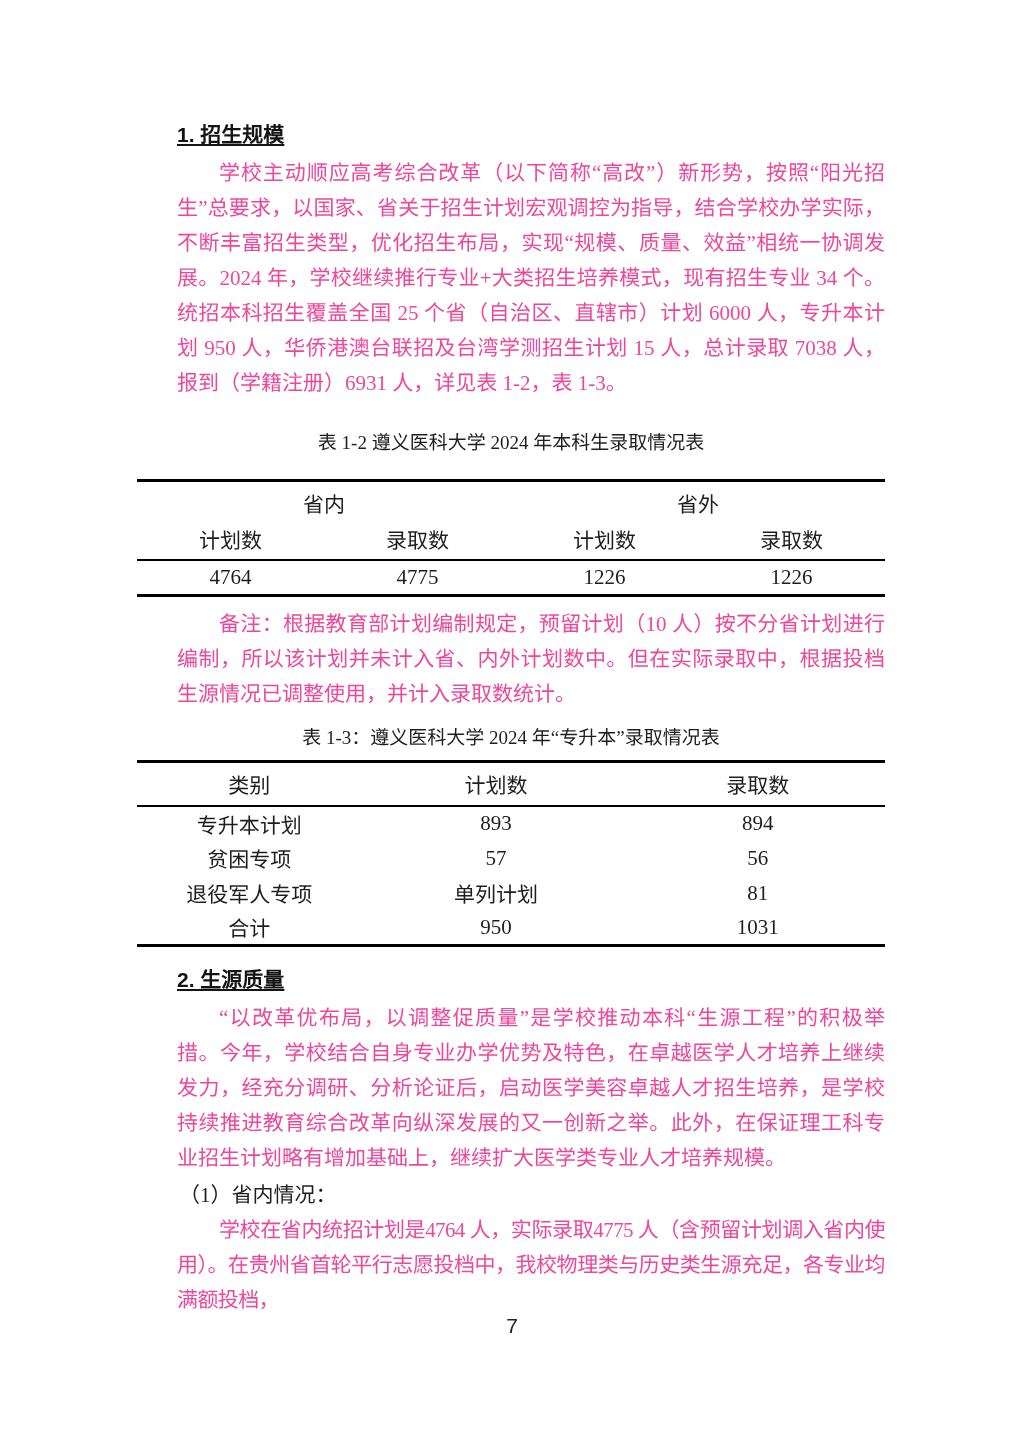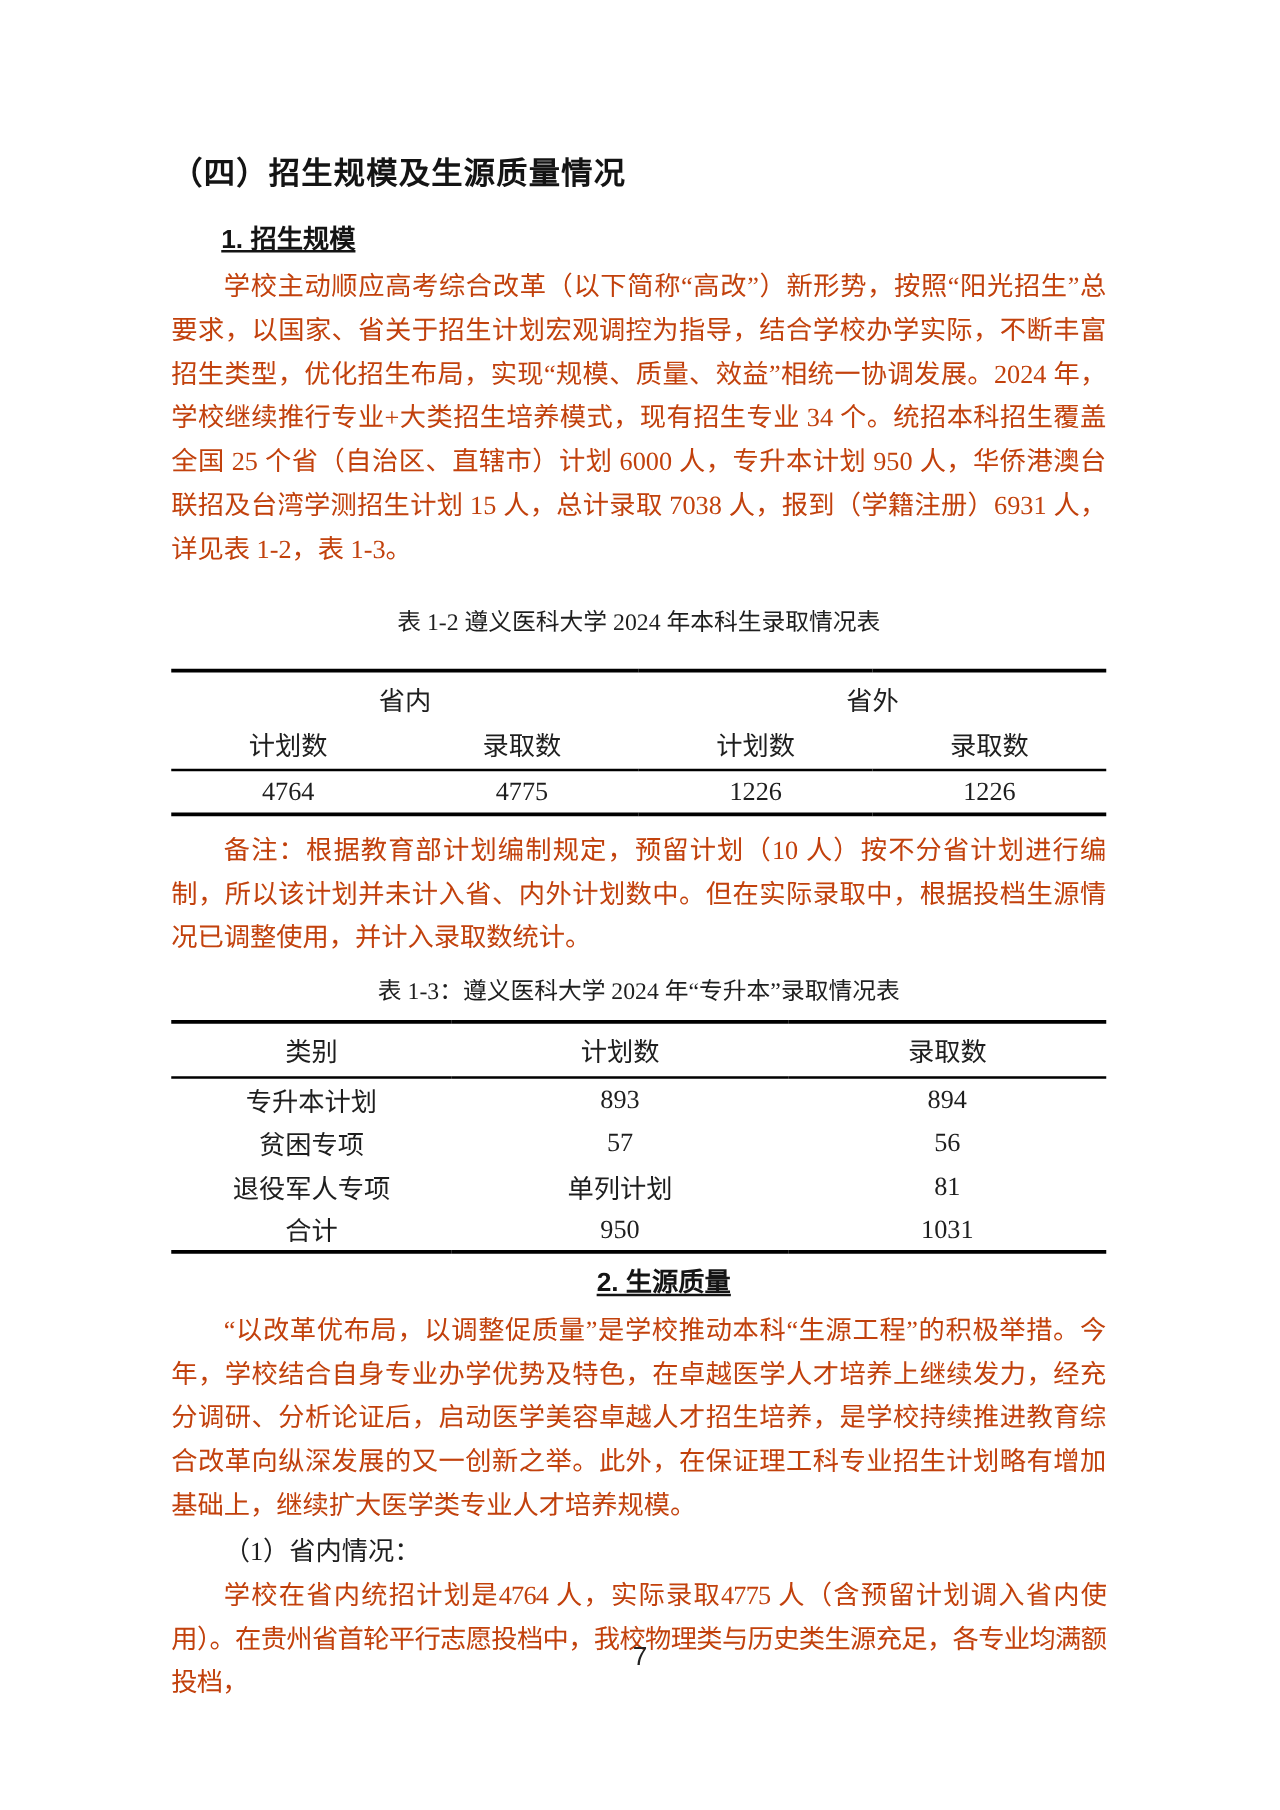--- a/index.html
+++ b/index.html
@@ -34,21 +34,22 @@
     color: #141414;
     margin-left: 40px;
     margin-bottom: 8px;
     text-decoration: underline;
   }
   .para {
     font-size: 21px;
     line-height: 35px;
     text-align: justify;
     text-indent: 2em;
-    color: #c2410c;
+    color: #ec4899;
+    margin-left: 40px;
   }
   .tight { letter-spacing: -0.6px; }
   .caption {
     font-size: 19px;
     line-height: 28px;
     text-align: center;
     color: #1e1e1e;
   }
   .caption-t2 { margin-top: 28px; margin-bottom: 22px; }
   .caption-t3 { margin-top: 12px; margin-bottom: 8px; }
@@ -63,21 +64,21 @@
     border-top: 3px solid #000;
     border-bottom: 3px solid #000;
   }
   td { text-align: center; vertical-align: middle; }
   .t2 .group-row td   { height: 39px; padding-top: 4px; }
   .t2 .colhead-row td { height: 40px; border-bottom: 2px solid #000; }
   .t2 .data-row td    { height: 36px; }
   .t3 .head-row td    { height: 44px; border-bottom: 2px solid #000; }
   .t3 .body-row td    { height: 35px; }
   .note-para { margin-top: 10px; }
-  .sub2-heading { margin-top: 6px; text-align: center; }
+  .sub2-heading { margin-top: 16px; }
   .item-label {
     font-size: 21px;
     line-height: 35px;
     text-indent: 2em;
     margin-top: 2px;
   }
   .page-number {
     position: absolute;
     top: 1314px;
     left: 0;
@@ -87,21 +88,20 @@
     font-size: 21px;
     color: #222;
   }
 </style>
 </head>
 <body>
 
 <div class="page">
   <div class="content">
 
-    <div class="doc-h1">（四）招生规模及生源质量情况</div>
 
     <div class="doc-h2">1. 招生规模</div>
 
     <p class="para">学校主动顺应高考综合改革（以下简称“高改”）新形势，按照“阳光招生”总要求，以国家、省关于招生计划宏观调控为指导，结合学校办学实际，不断丰富招生类型，优化招生布局，实现“规模、质量、效益”相统一协调发展。2024 年，学校继续推行专业+大类招生培养模式，现有招生专业 34 个。统招本科招生覆盖全国 25 个省（自治区、直辖市）计划 6000 人，专升本计划 950 人，华侨港澳台联招及台湾学测招生计划 15 人，总计录取 7038 人，报到（学籍注册）6931 人，详见表 1-2，表 1-3。</p>
 
     <div class="caption caption-t2">表 1-2 遵义医科大学 2024 年本科生录取情况表</div>
 
     <table class="t2">
       <tbody>
         <tr class="group-row">

